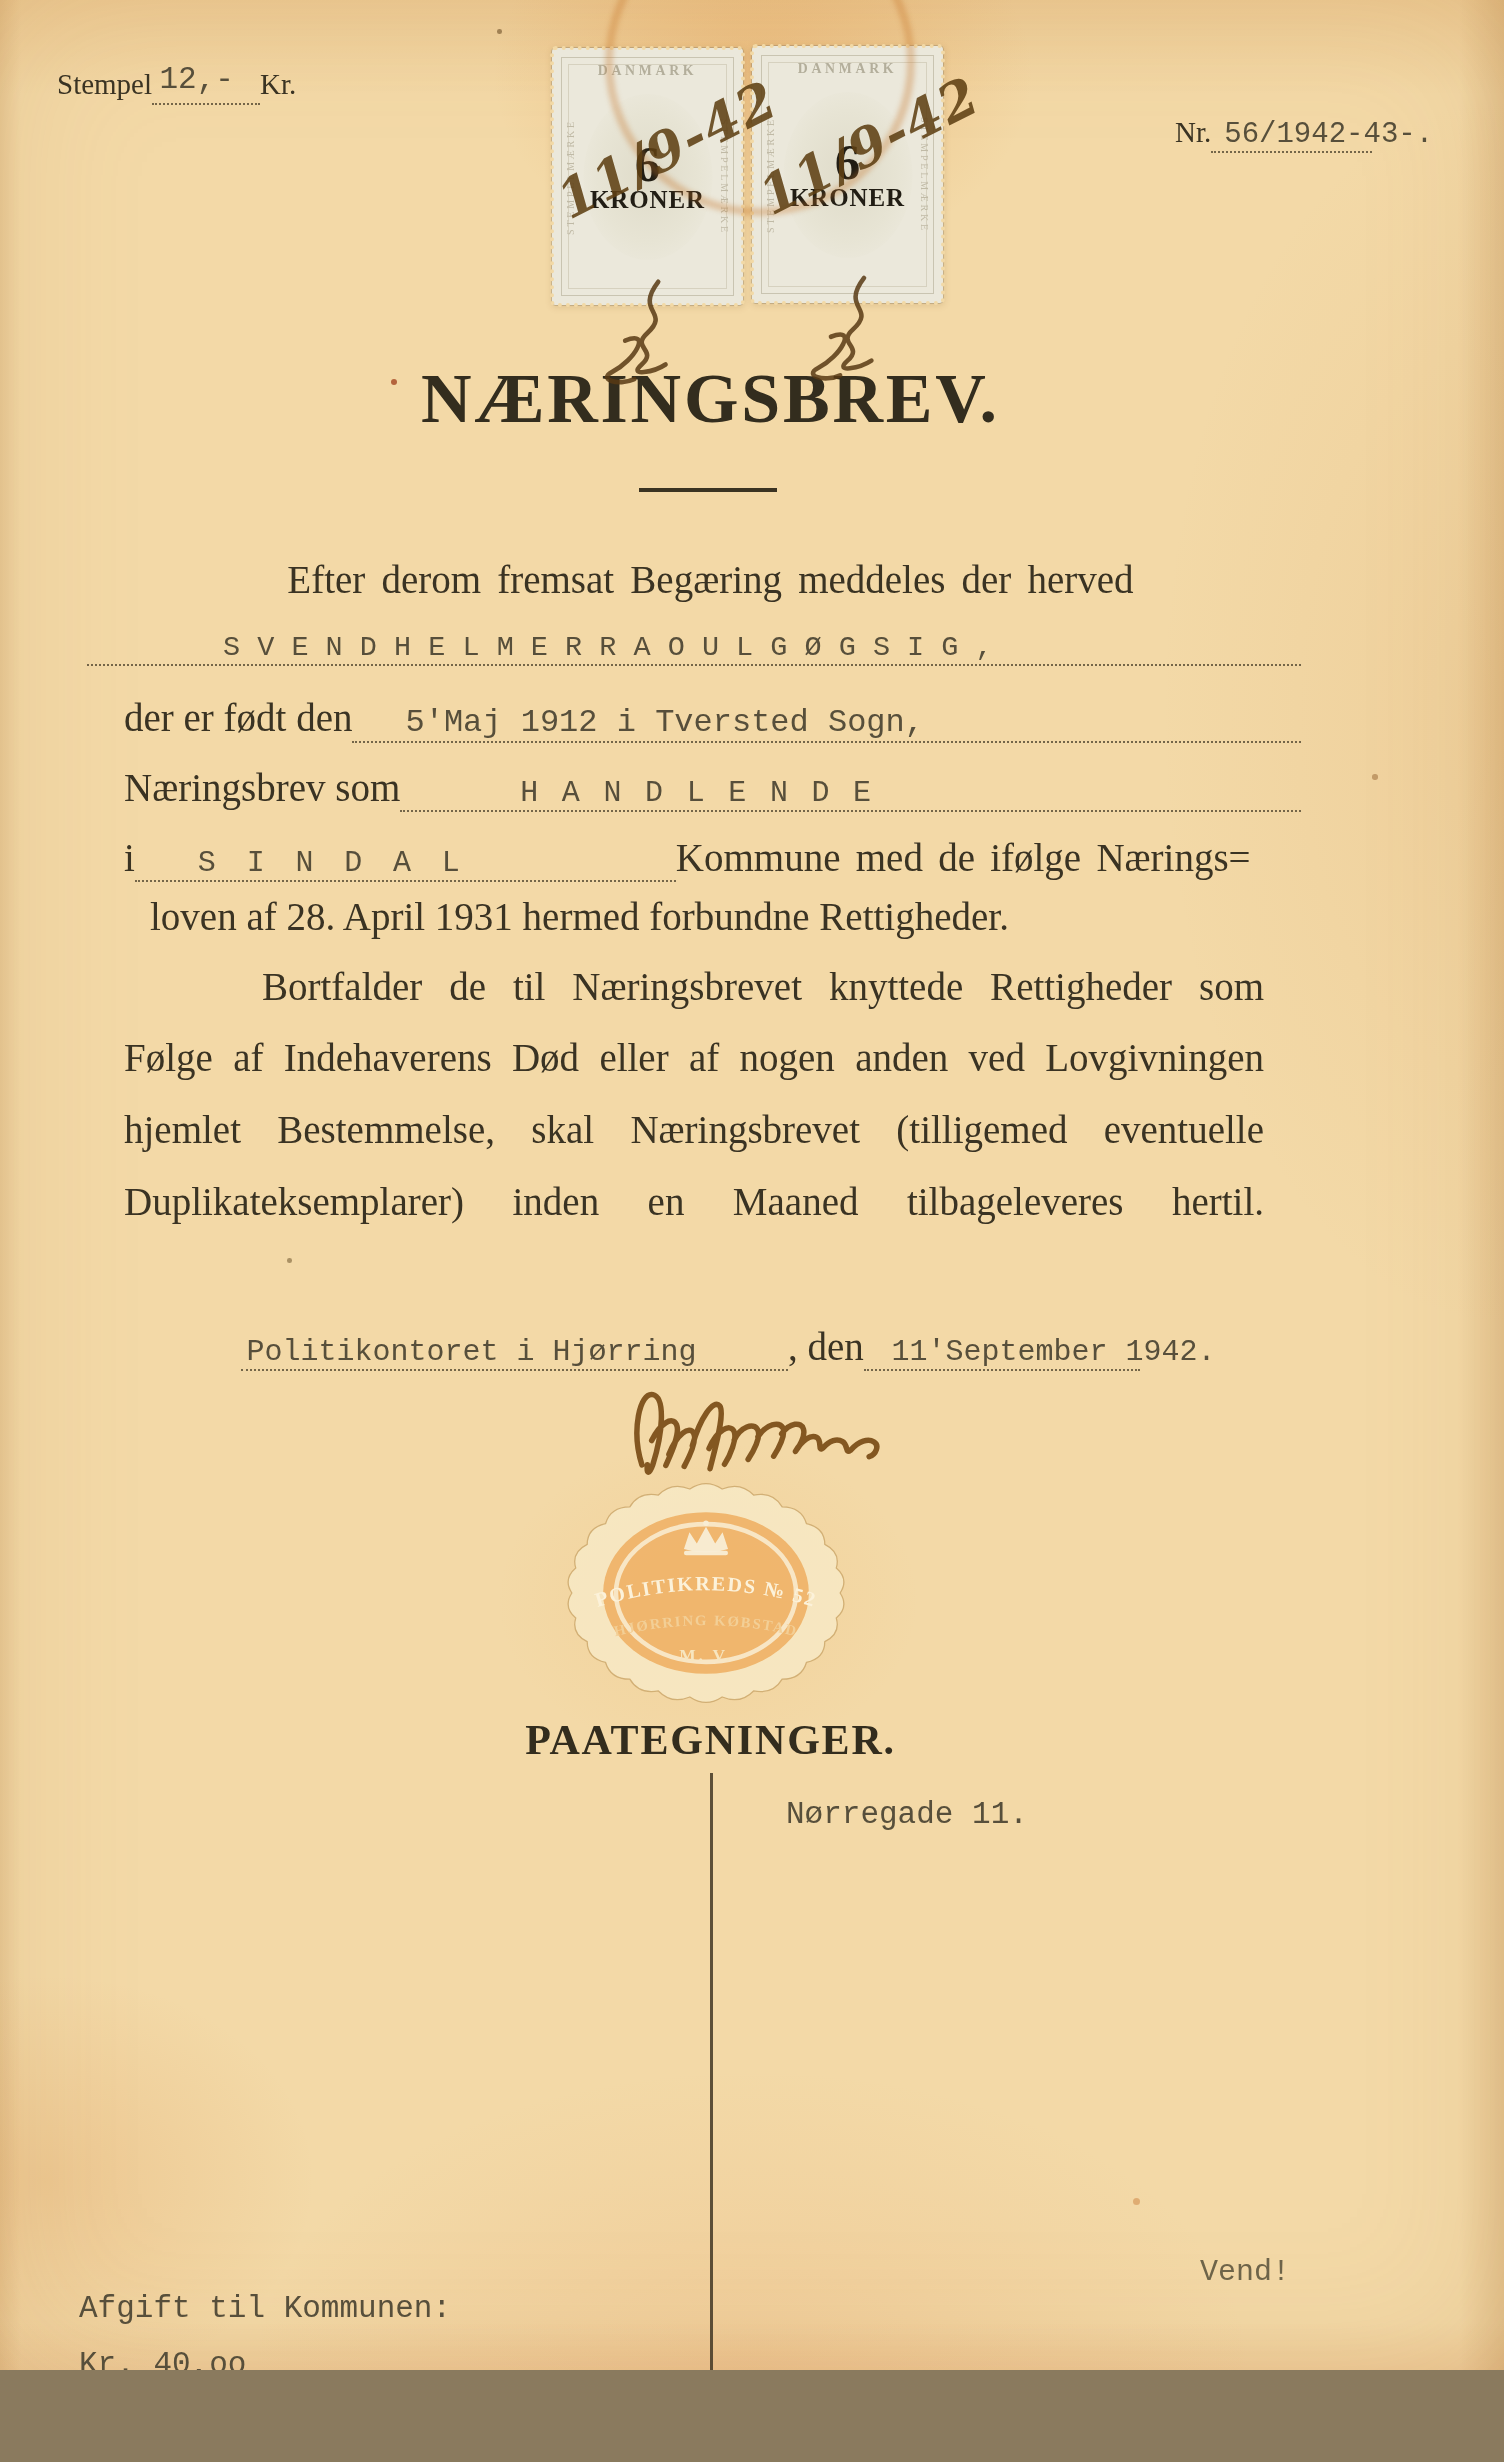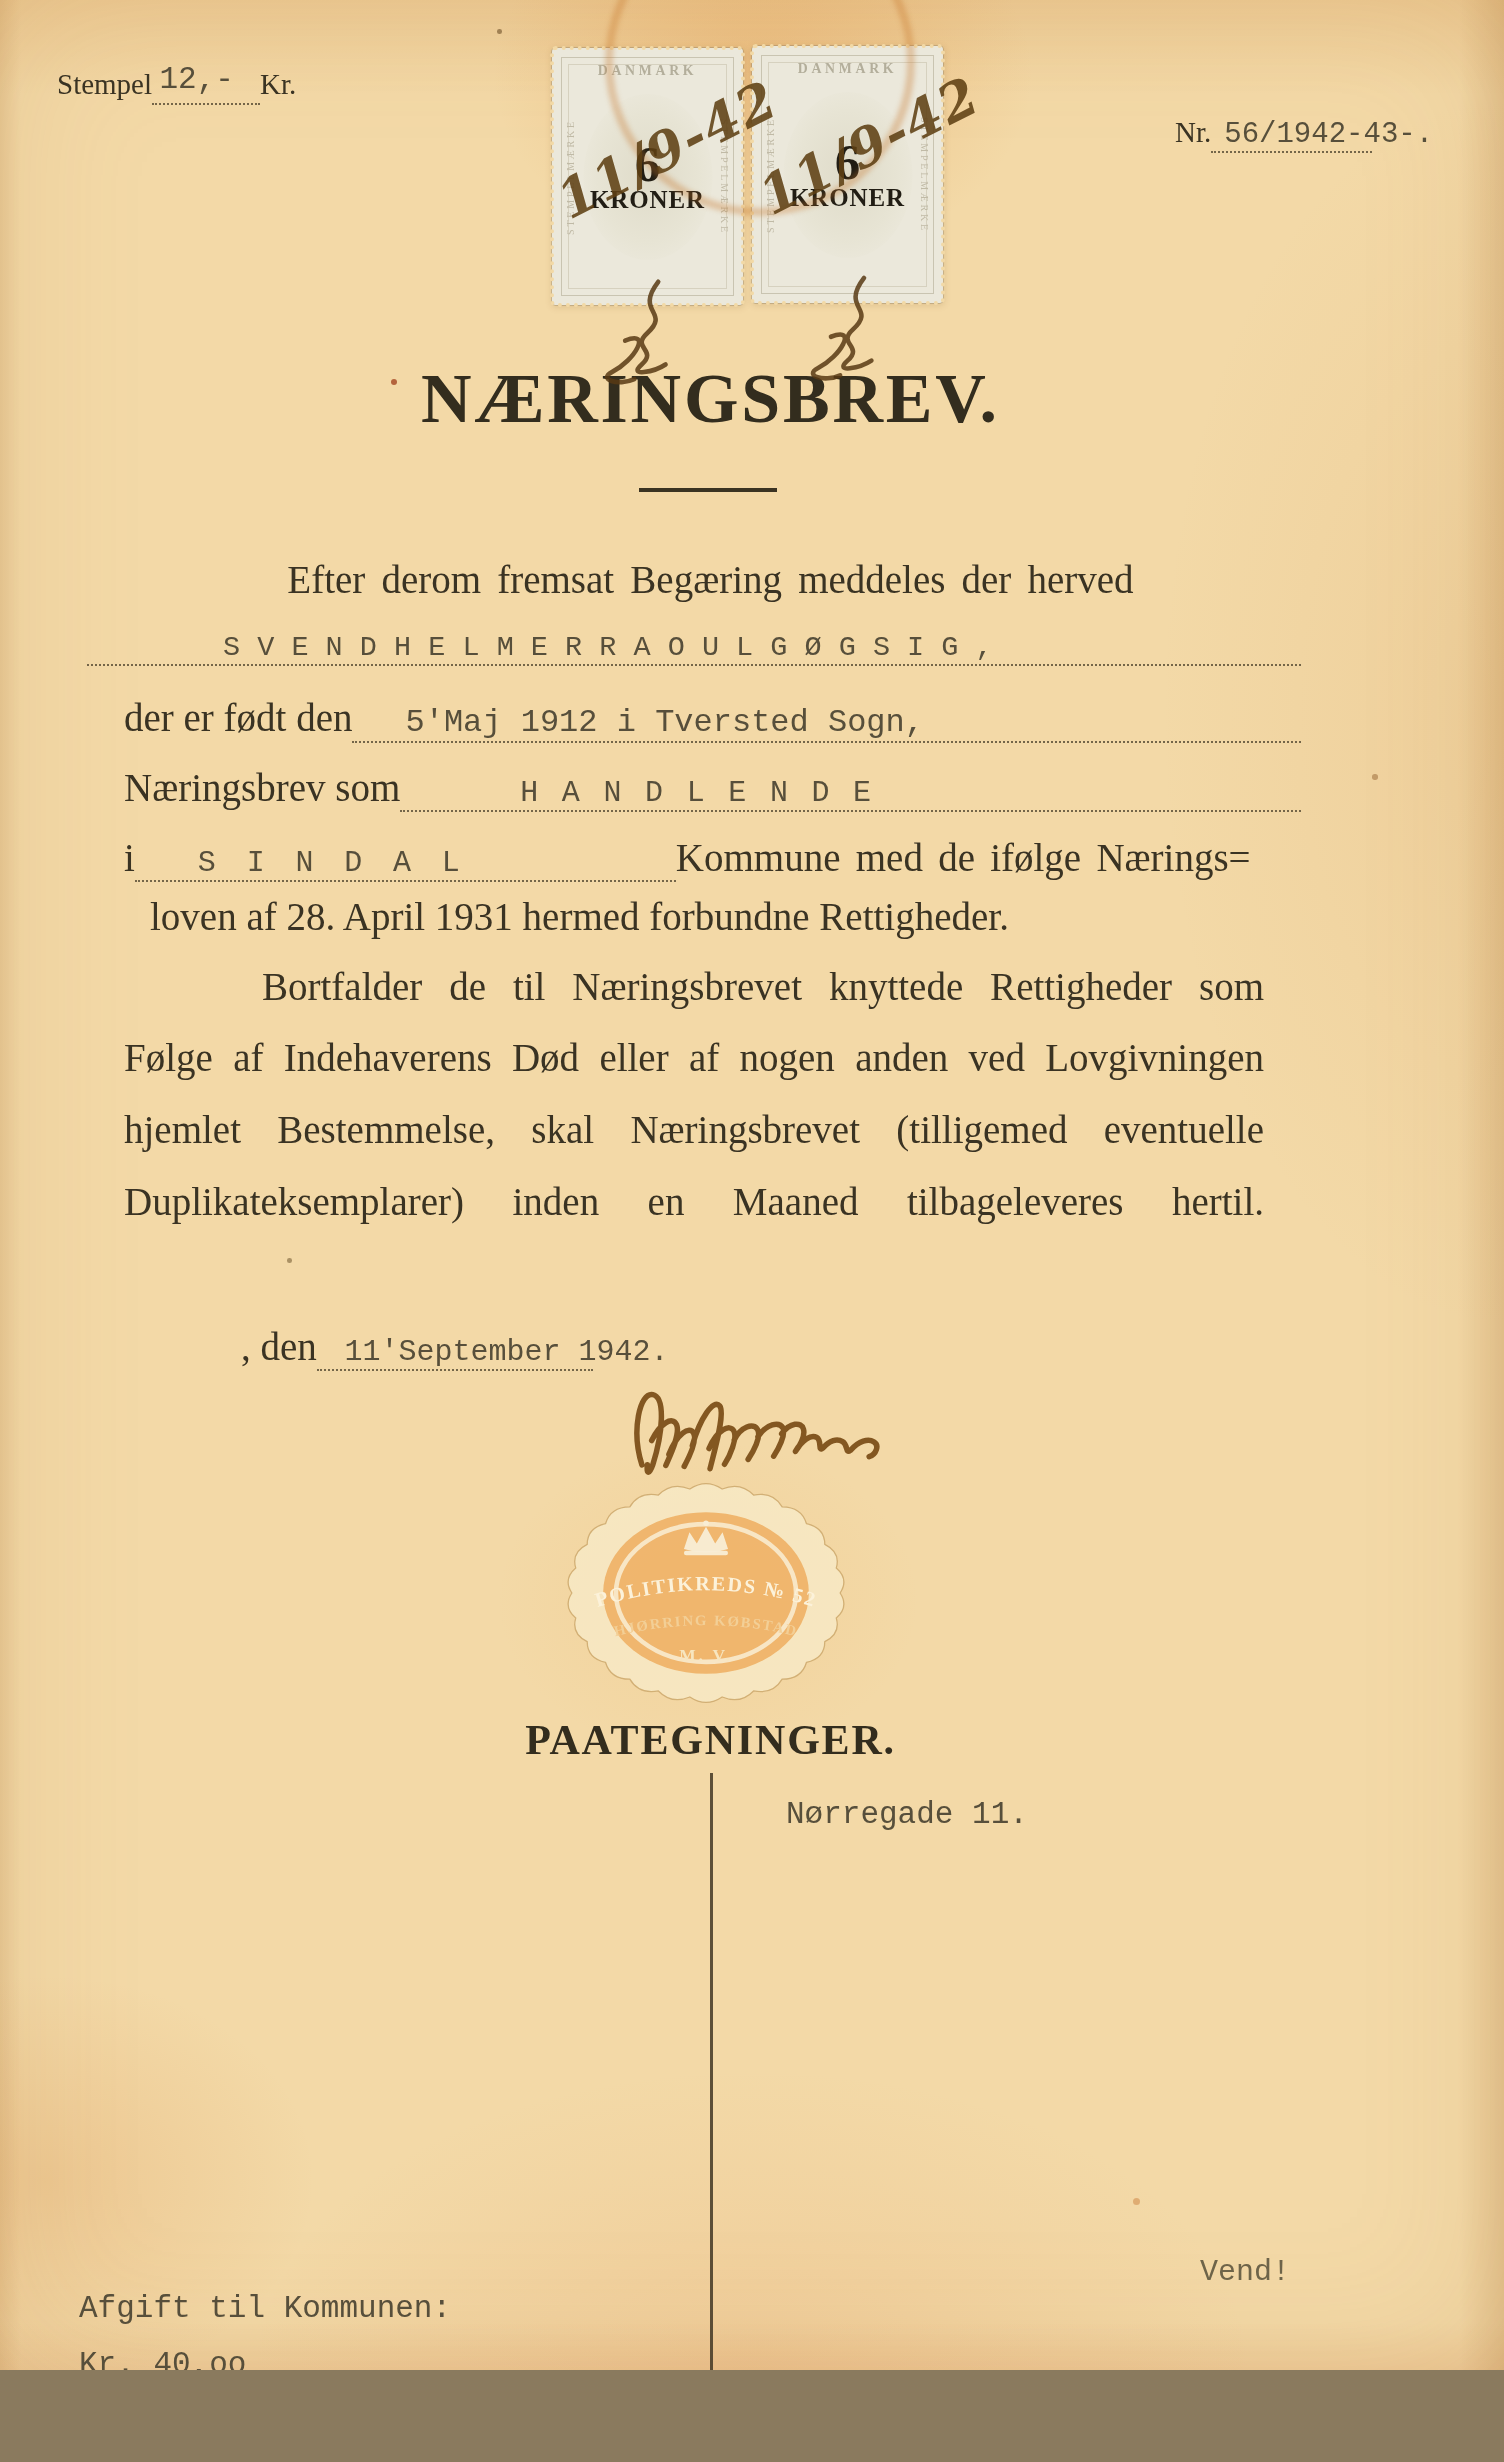--- a/index.html
+++ b/index.html
@@ -136,20 +136,21 @@
     <span class="plabel" style="word-spacing:5.5px;">Kommune med de ifølge Nærings=</span>
   </div>
 
   <div class="bodyline noj" style="top:894px;">loven af 28. April 1931 hermed forbundne Rettigheder.</div>
   <div class="bodyline indent" style="top:964px;">Bortfalder de til Næringsbrevet knyttede Rettigheder som</div>
   <div class="bodyline" style="top:1035px;">Følge af Indehaverens Død eller af nogen anden ved Lovgivningen</div>
   <div class="bodyline" style="top:1179px;">Duplikateksemplarer) inden en Maaned tilbageleveres hertil.</div>
   <div class="bodyline" style="top:1107px;">hjemlet Bestemmelse, skal Næringsbrevet (tilligemed eventuelle</div>
 
   <div class="row" style="left:241px;top:1324px;">
+    <span class="dotline" style="width:547px;"><span class="typed" style="font-size:30px;padding-left:5.5px;">Politikontoret i Hjørring</span></span>
     <span class="plabel">, den</span>
     <span class="dotline" style="width:276px;"><span class="typed" style="font-size:30px;padding-left:27.6px;font-family:Liberation Mono, monospace;">11'September 1942.</span></span>
   </div>
 
   <svg class="sig-svg" style="left:625px;top:1368px;transform:rotate(-3deg);" width="303" height="110" viewBox="0 0 330 120">
     <path d="M16,98 C6,60 18,18 32,22 C46,26 40,66 28,98 C24,108 20,110 22,98
              M28,72 C38,54 52,46 56,56 C60,66 48,88 42,100
              M46,88 C56,66 70,58 74,66 C78,74 68,92 62,102
              M72,80 C82,50 98,30 104,38 C110,46 96,86 90,106
              M90,84 C100,64 114,58 118,66 C122,74 112,94 106,102

